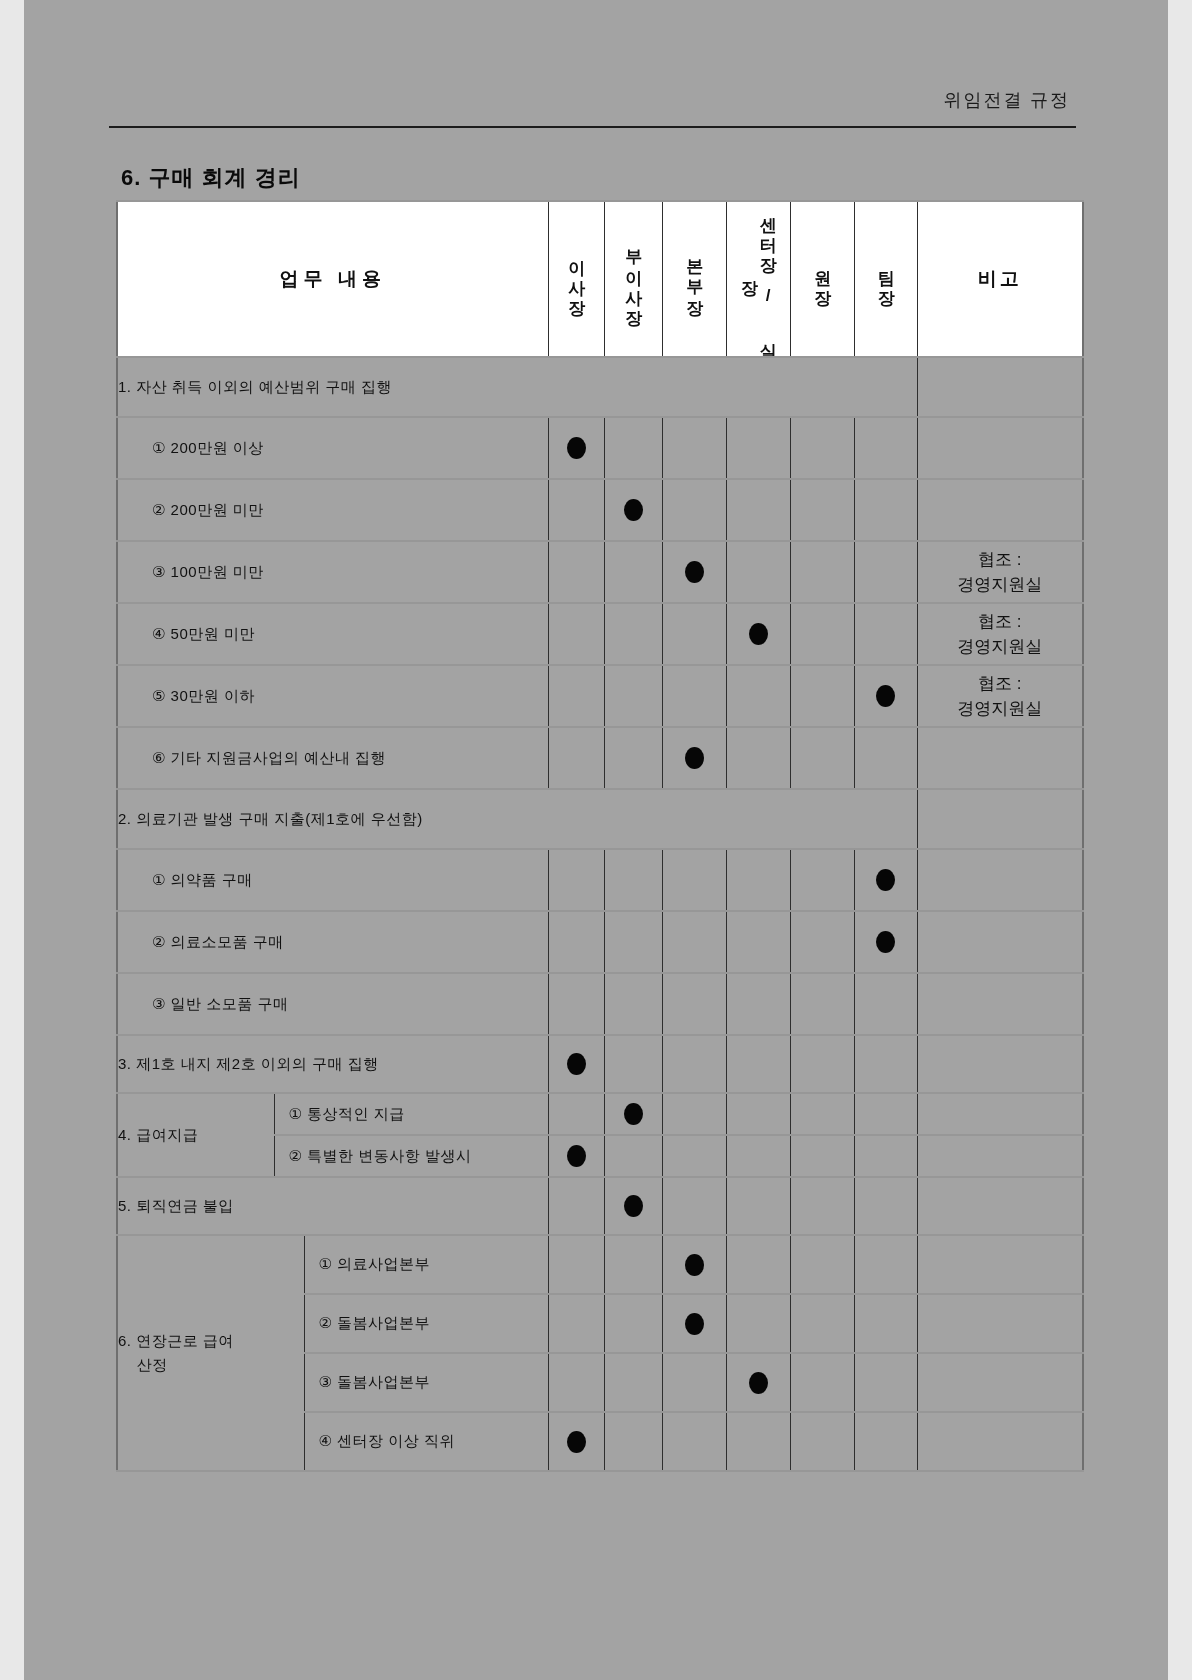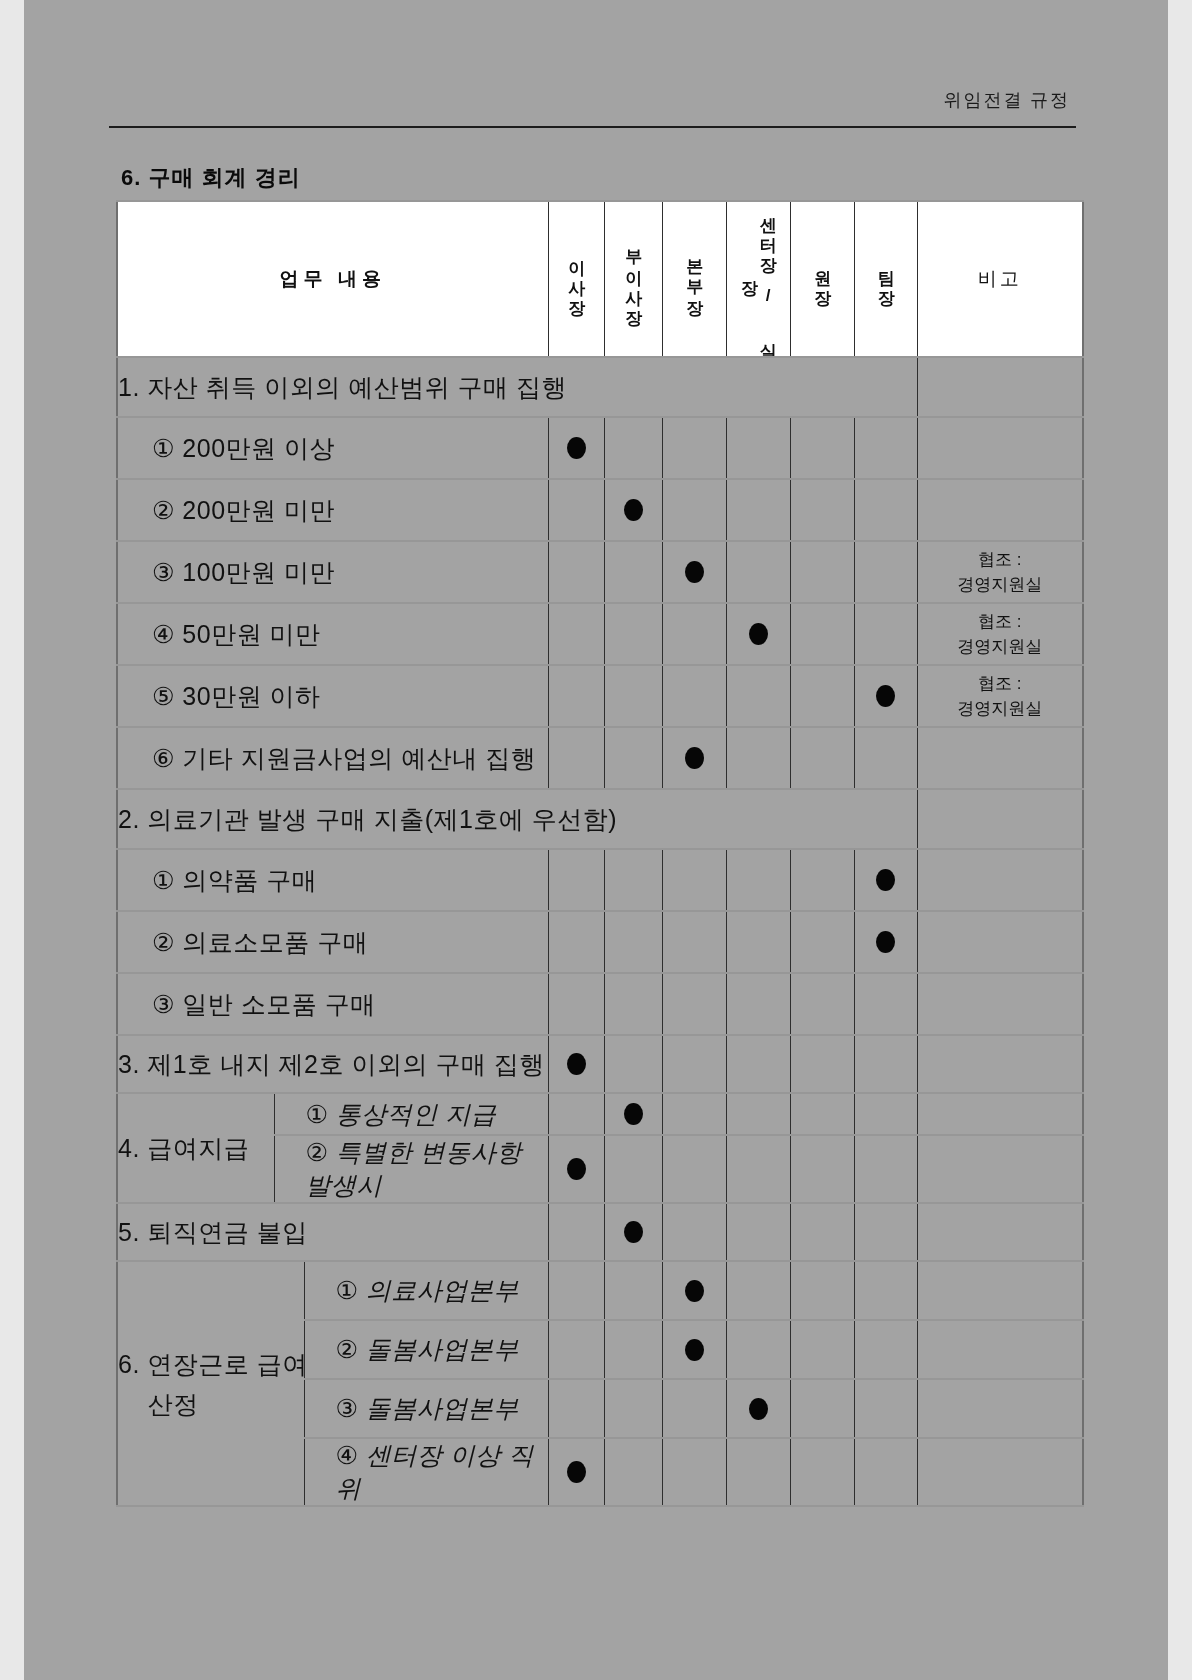--- a/index.html
+++ b/index.html
@@ -26,32 +26,32 @@
     border-collapse:collapse;table-layout:fixed;width:966px;
     border:2px solid #6f6f6f;
   }
   table.matrix th,table.matrix td{
     border-left:1px solid #2e2e2e;border-right:1px solid #2e2e2e;
     border-top:2px solid #979797;border-bottom:2px solid #979797;
     padding:0;overflow:hidden;
   }
   tr.r-hd th{height:150px;vertical-align:middle;text-align:center;background:#fff;}
   th.task{font-size:19px;font-weight:bold;letter-spacing:5px;}
-  th.remh{font-size:19px;font-weight:normal;letter-spacing:3px;}
+  th.remh{font-size:19px;font-weight:bold;letter-spacing:3px;}
   .vtext{
     writing-mode:vertical-rl;text-orientation:upright;
     display:inline-block;font-size:17px;font-weight:bold;letter-spacing:3px;
     line-height:1.1;
   }
   td.c-label{
-    font-size:25px;text-align:left;vertical-align:middle;
+    font-size:15px;text-align:left;vertical-align:middle;
     padding-left:9px;letter-spacing:0.5px;
   }
   td.c-label.ind{padding-left:34px;}
-  td.c-label.sub{padding-left:31px;font-style:italic;}
+  td.c-label.sub{padding-left:14px;}
   td.c-label.group{white-space:pre;line-height:1.6;}
   td.c-ap{text-align:center;vertical-align:middle;}
   td.c-rem{
     text-align:center;vertical-align:middle;font-size:17px;line-height:1.5;
     white-space:pre-line;border-left:2px solid #161616;
   }
   .dot{
     display:inline-block;width:19px;height:22px;border-radius:50%;
     background:#060606;vertical-align:middle;
   }

